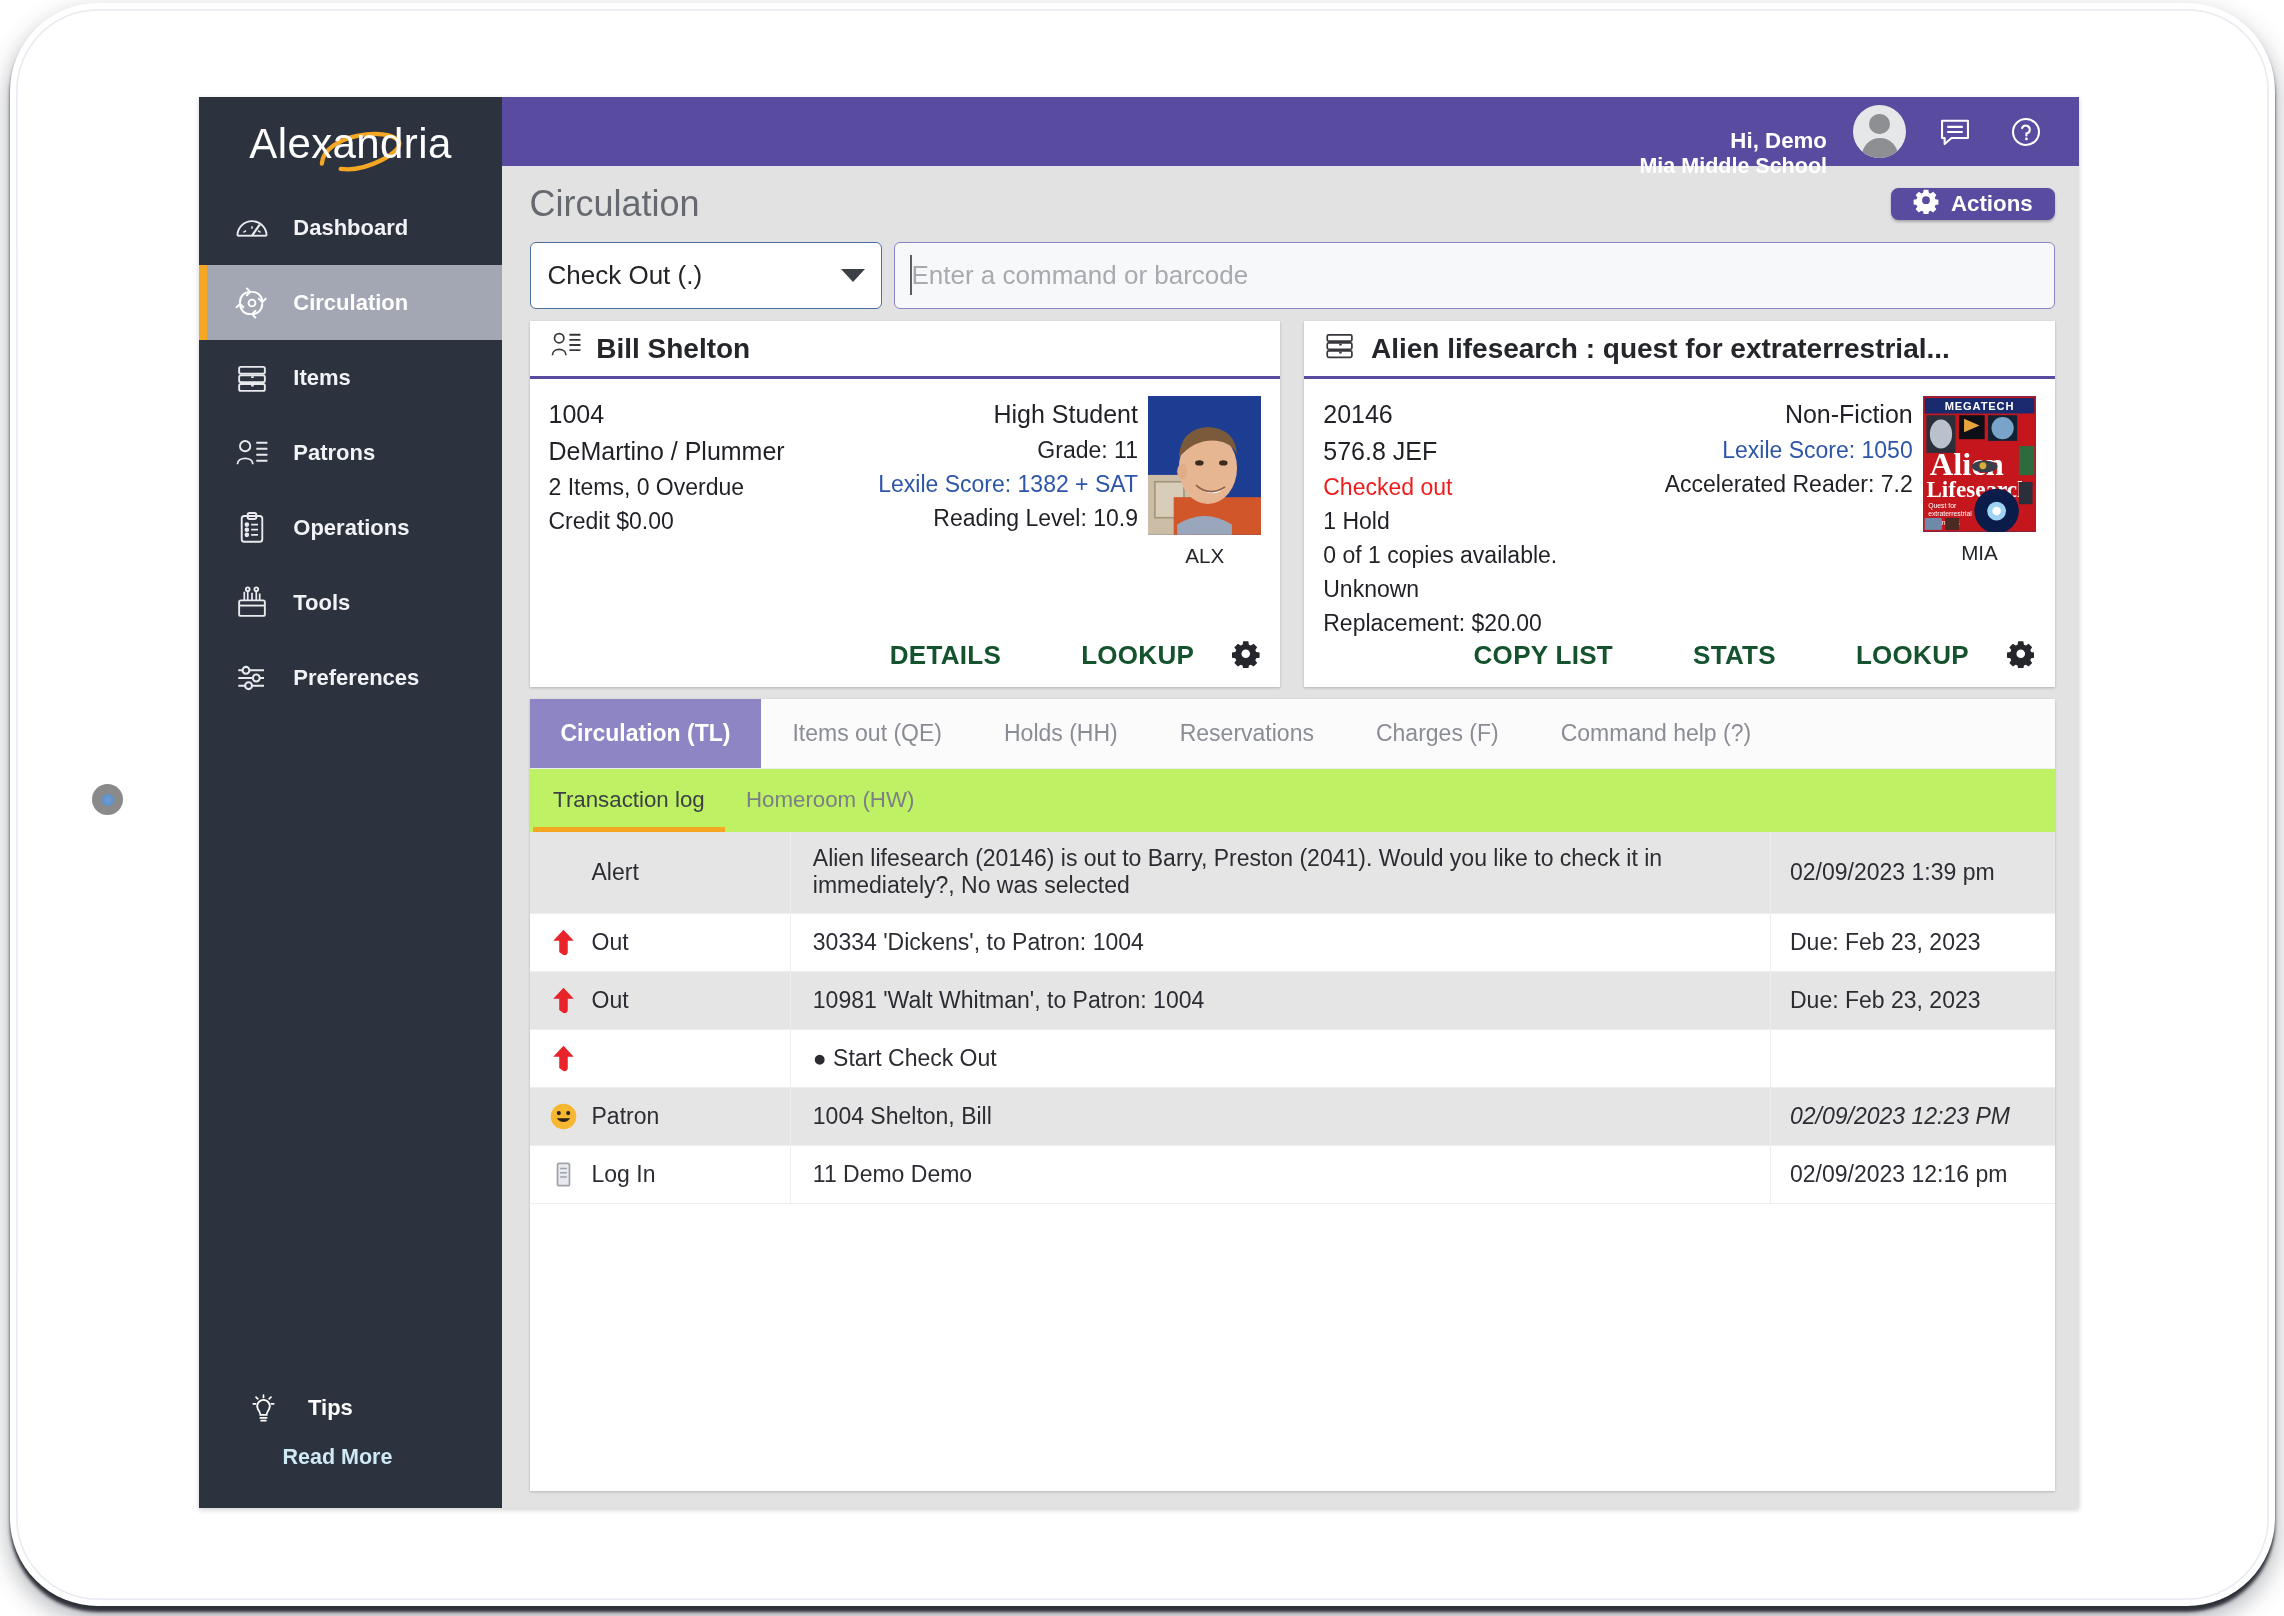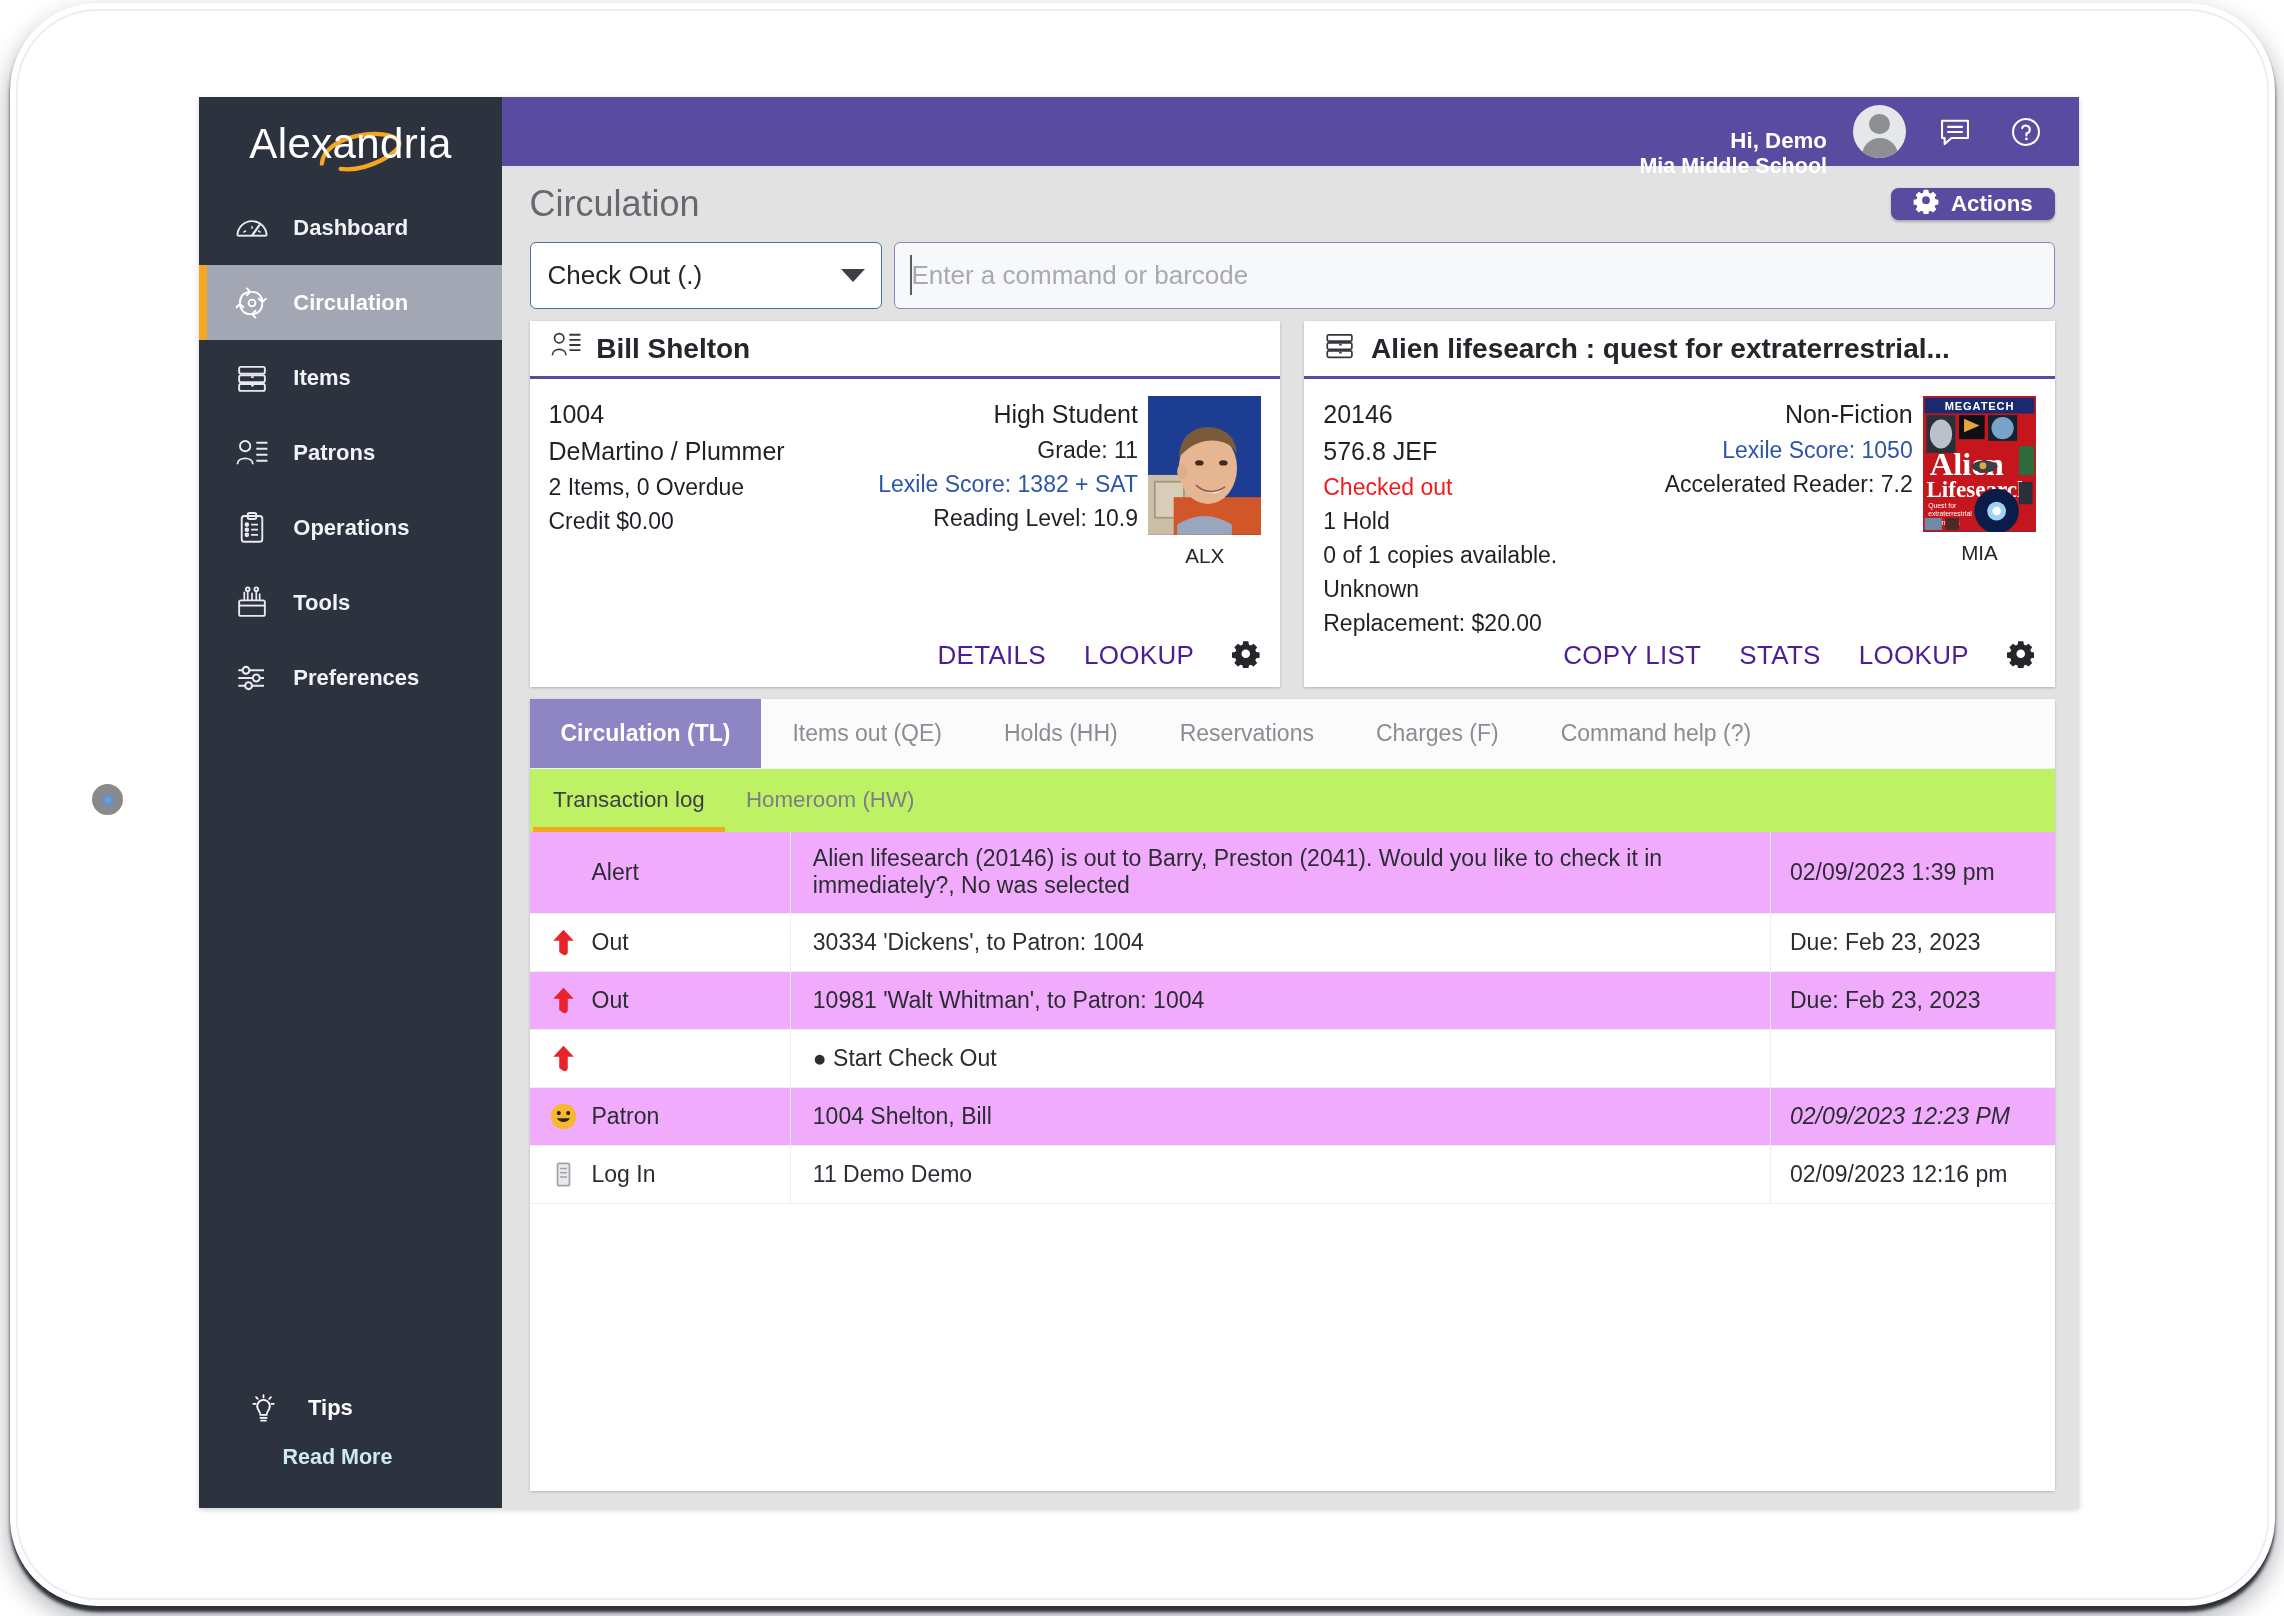--- a/index.html
+++ b/index.html
@@ -238,21 +238,21 @@
     width: 113px; height: 139px;
     background: #1d3e8f; overflow: hidden; position: relative;
   }
   .thumb.cover { width: 113px; height: 136px; }
   .thumb-label { font-size: 20.6px; color: #24262b; margin-top: 8.6px; }
   .card-actions {
     display: flex; justify-content: flex-end; align-items: center;
     gap: 38px; padding: 0 20.6px 15.5px 0;
     flex: 0 0 auto;
   }
-  .card-link { color: #4c1d95; font-size: 26px; font-weight: 400; letter-spacing: 0.3px; }
+  .card-link { color: #14532d; font-size: 26px; font-weight: 700; letter-spacing: 0.3px; margin-left: 42px; }
   .gear-link svg { width: 27.5px; height: 27.5px; }
 
   
   #panel {
     margin: 12px 24px 17px 27.5px;
     background: #ffffff;
     flex: 1 1 auto;
     display: flex; flex-direction: column;
     box-shadow: 0 0.9px 2.6px rgba(0,0,0,0.2);
     min-height: 0;
@@ -274,21 +274,21 @@
   }
   .subtab.active { color: #3c3f45; }
   .subtab.active::after {
     content:""; position:absolute; left:0; right:0; bottom:0;
     height: 4.3px; background: #f5a623;
   }
 
   
   #log { flex: 1 1 auto; overflow: hidden; }
   .log-row { display: flex; border-bottom: 0.9px solid #eceef1; min-height: 58px; }
-  .log-row.alt { background: #f0abfc; }
+  .log-row.alt { background: #e5e5e5; }
   .c-icon { flex: 0 0 62px; display: flex; align-items: center; justify-content: center; padding-left: 5.2px; }
   .c-icon svg { width: 29px; height: 29px; }
   .c-type { flex: 0 0 199px; display: flex; align-items: center;
             font-size: 23px; color: #2b2d33; border-right: 0.9px solid #eceef1; }
   .c-desc { flex: 1 1 auto; display: flex; align-items: center;
             font-size: 23px; color: #2b2d33; padding: 13.7px 19px 13.7px 22.3px;
             border-right: 0.9px solid #eceef1; min-width: 0; }
   .c-time { flex: 0 0 284px; display: flex; align-items: center;
             font-size: 23px; color: #2b2d33; padding-left: 19px; }
   .c-desc.two, .c-time.two { align-items: center; }

